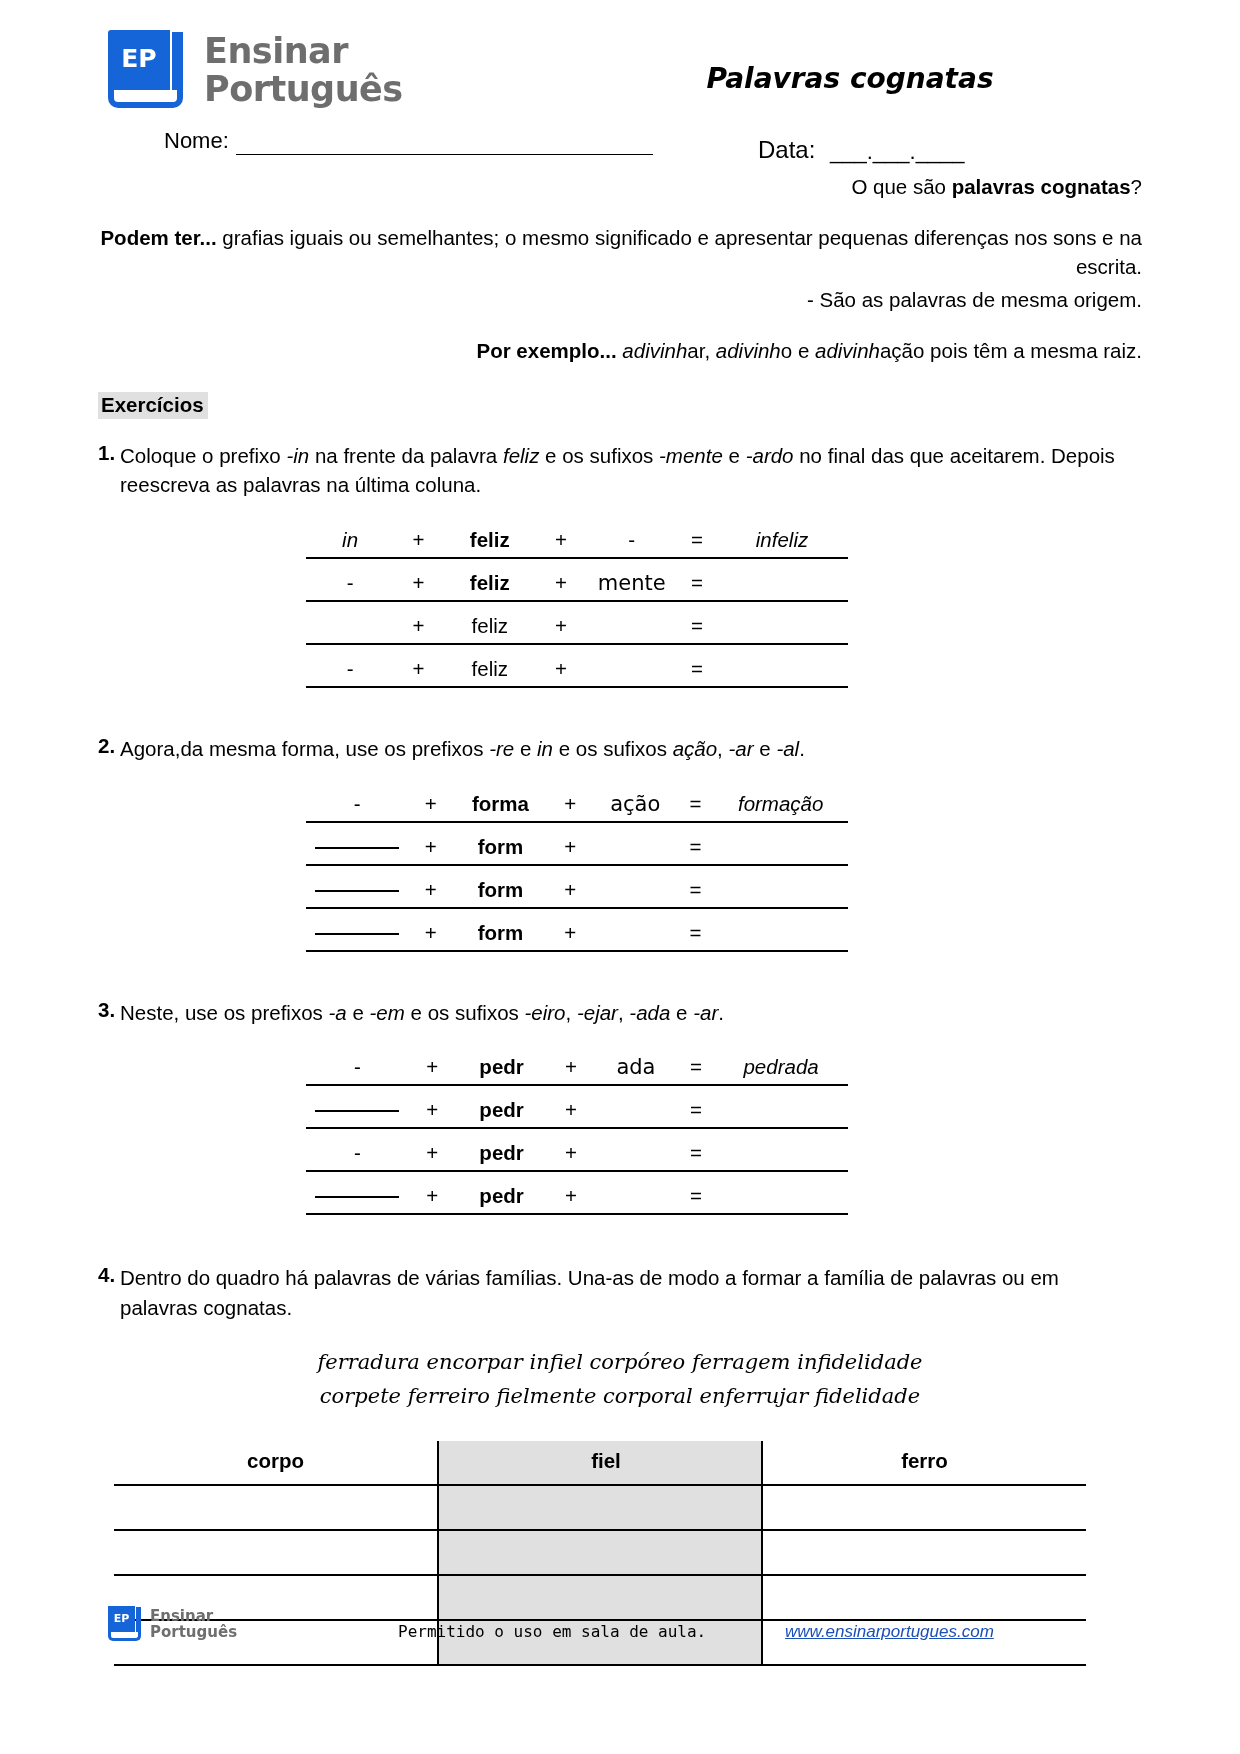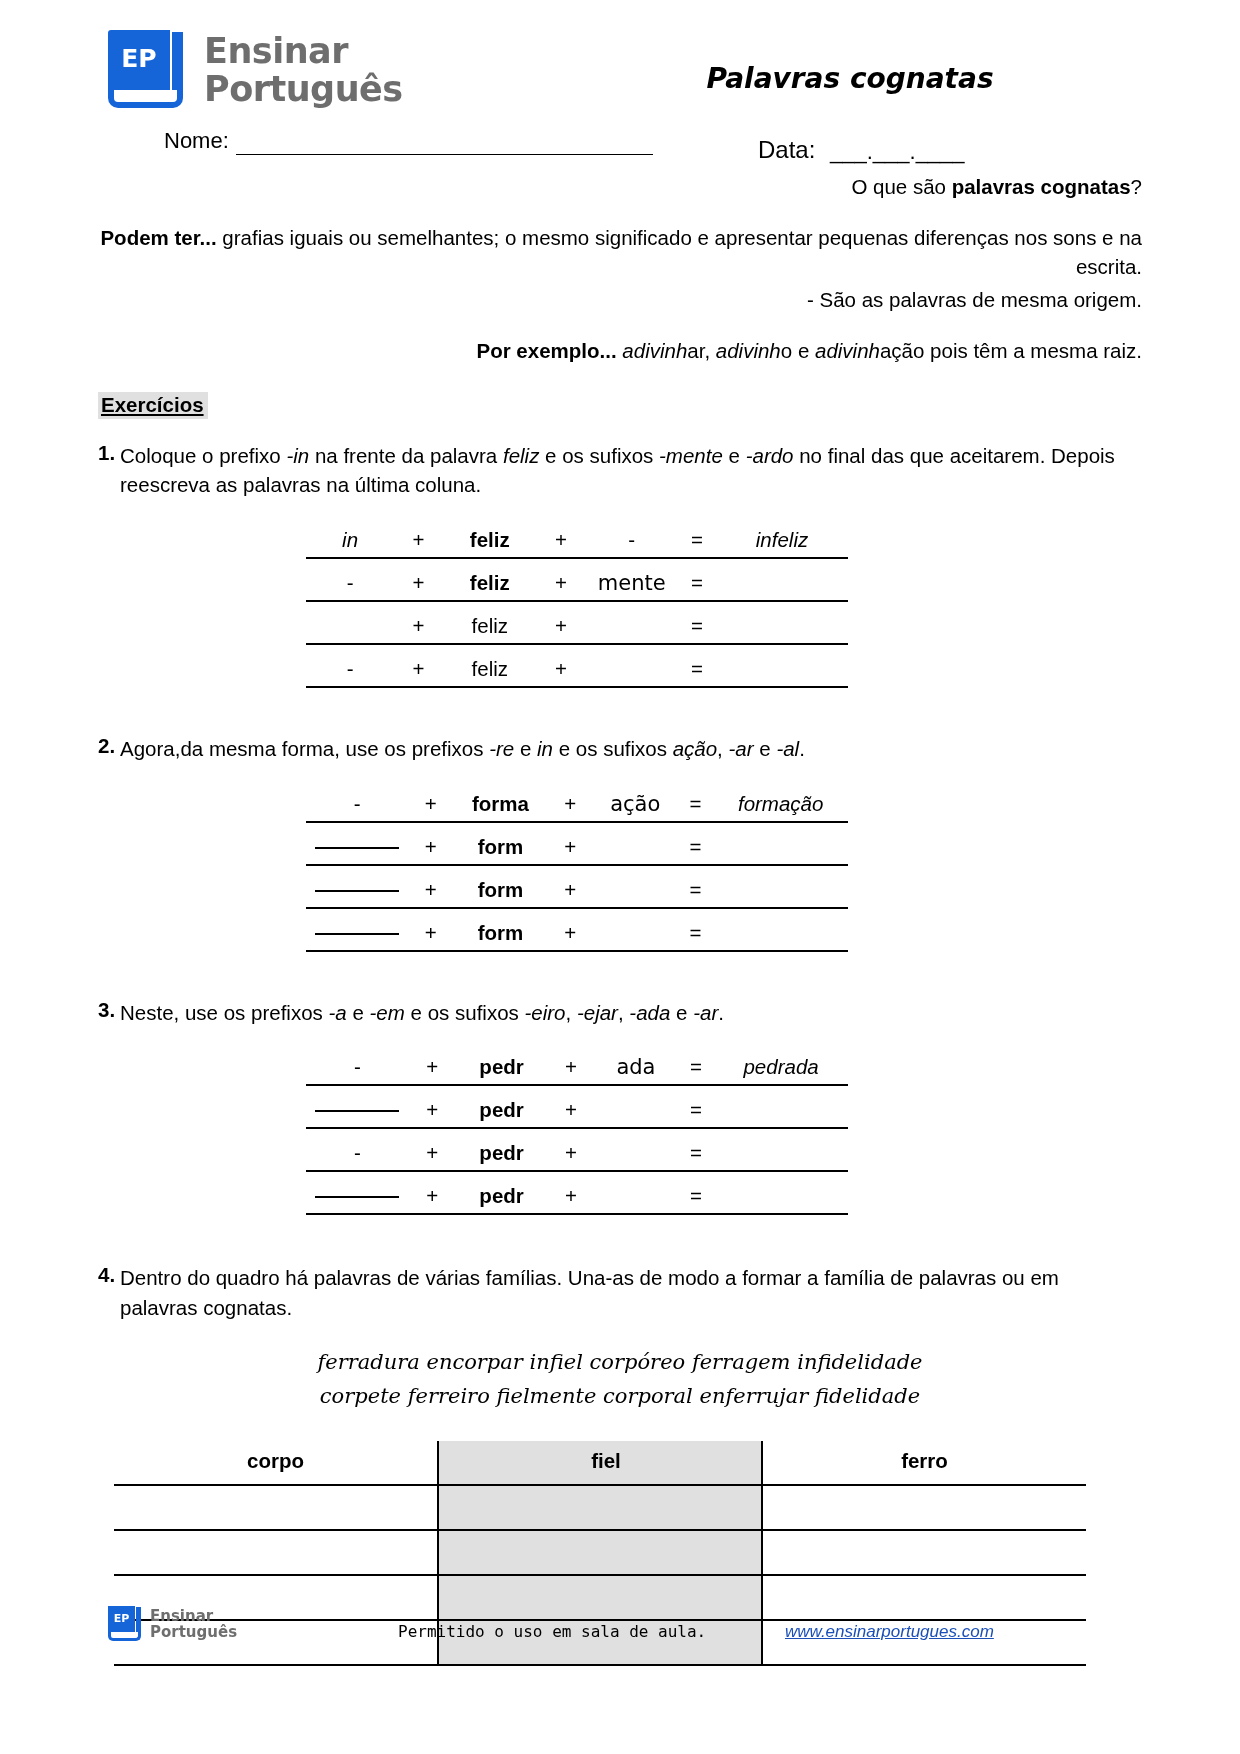--- a/index.html
+++ b/index.html
@@ -61,21 +61,21 @@
   .dt-slots { position:absolute; left:722px; top:0; font-size:22px; letter-spacing:0px;margin-top:11px; }
 
   
   .content { position:absolute; left:98px; top:172px; width:1044px; }
   .p { font-size:20.5px; line-height:1.42; margin:0 0 4px 0;text-align:right; }
   .p.gap { margin-top:22px; }
   .b { font-weight:bold; }
   .i { font-style:italic; }
   .hl {
     display:inline-block; background:#e0e0e0;
-    font-weight:bold; font-size:20.5px; padding:1px 4px 2px 3px;text-decoration:underline;
+    font-weight:bold; font-size:20.5px; padding:1px 4px 2px 3px;
   }
   .sec-ex { margin-top:26px; }
 
   
   .ex { position:relative; margin-top:22px; }
   .ex-num {
     position:absolute; left:0; top:0; width:30px;
     font-weight:bold; font-size:20.5px;
   }
   .ex-txt { margin-left:22px; font-size:20.5px; line-height:1.45; }

